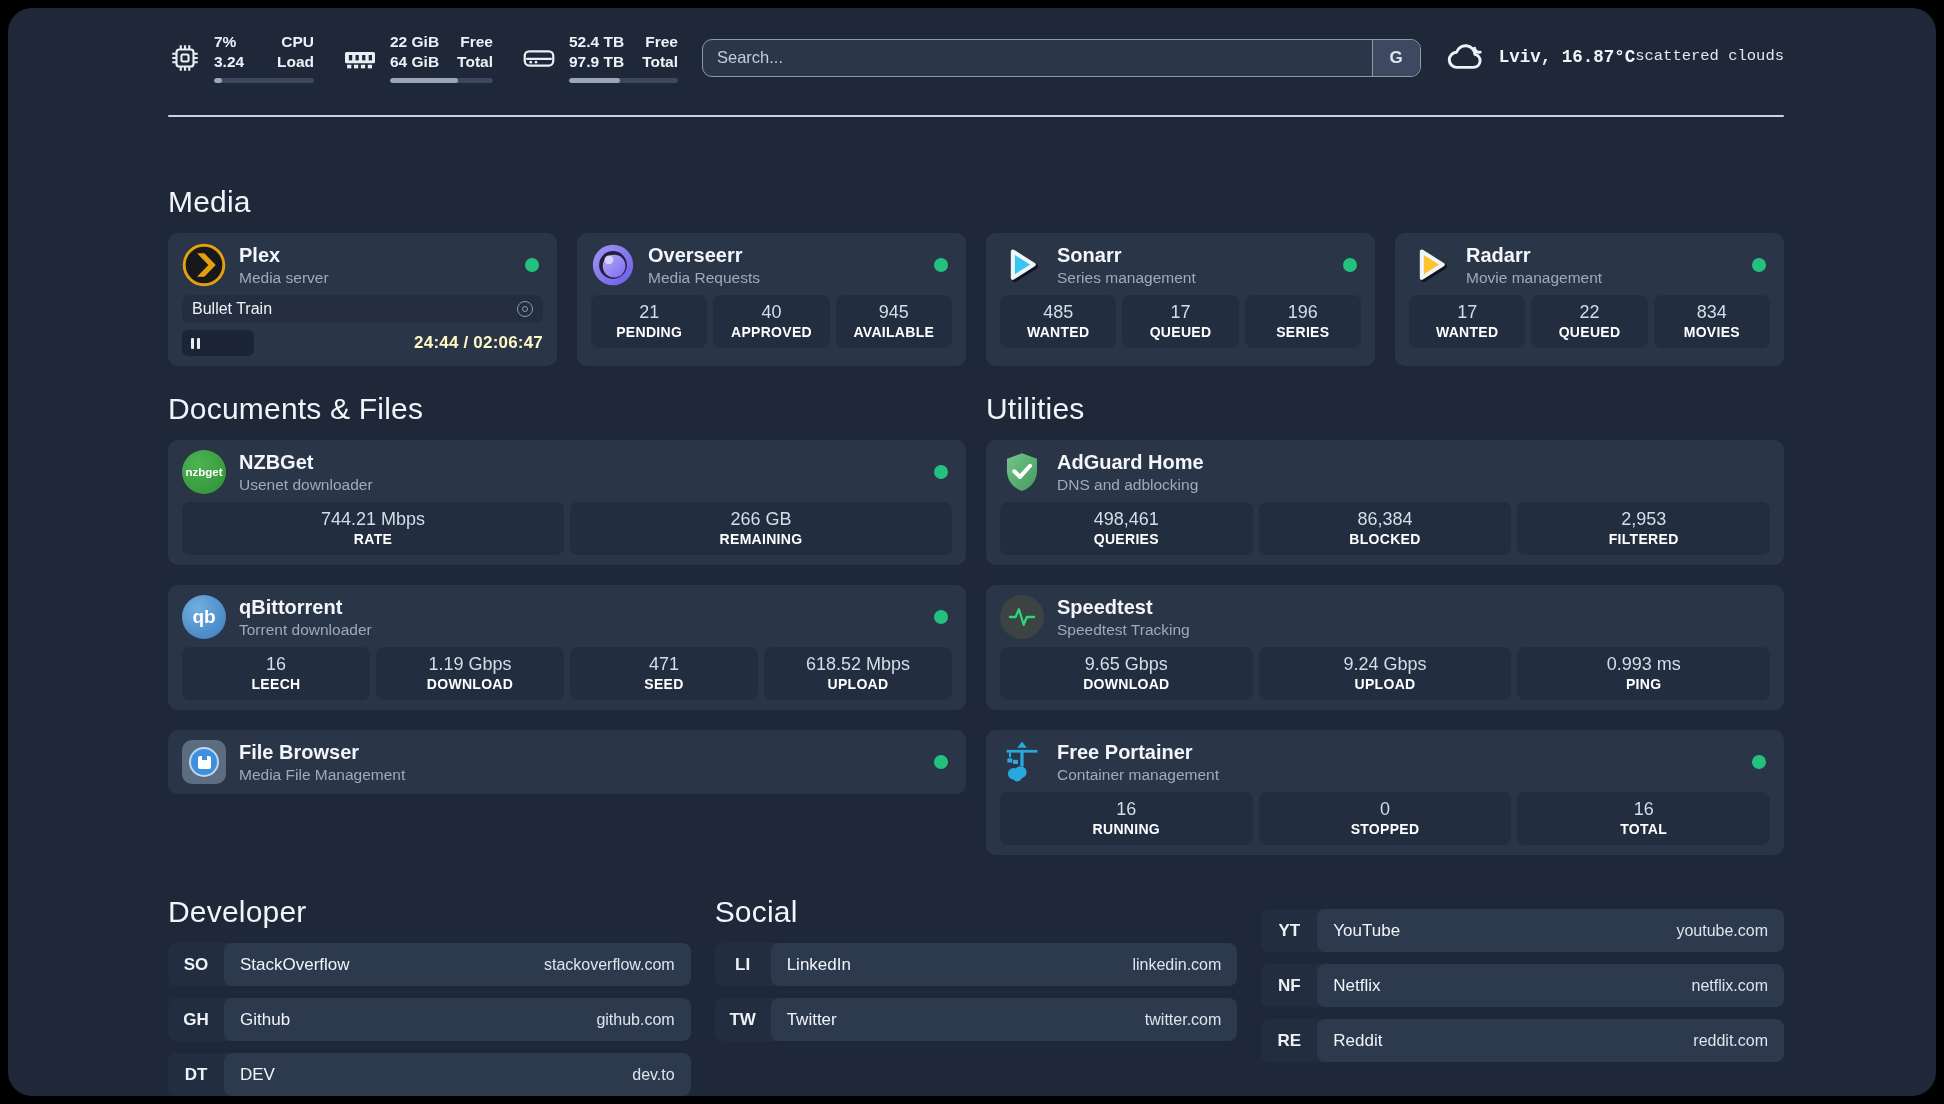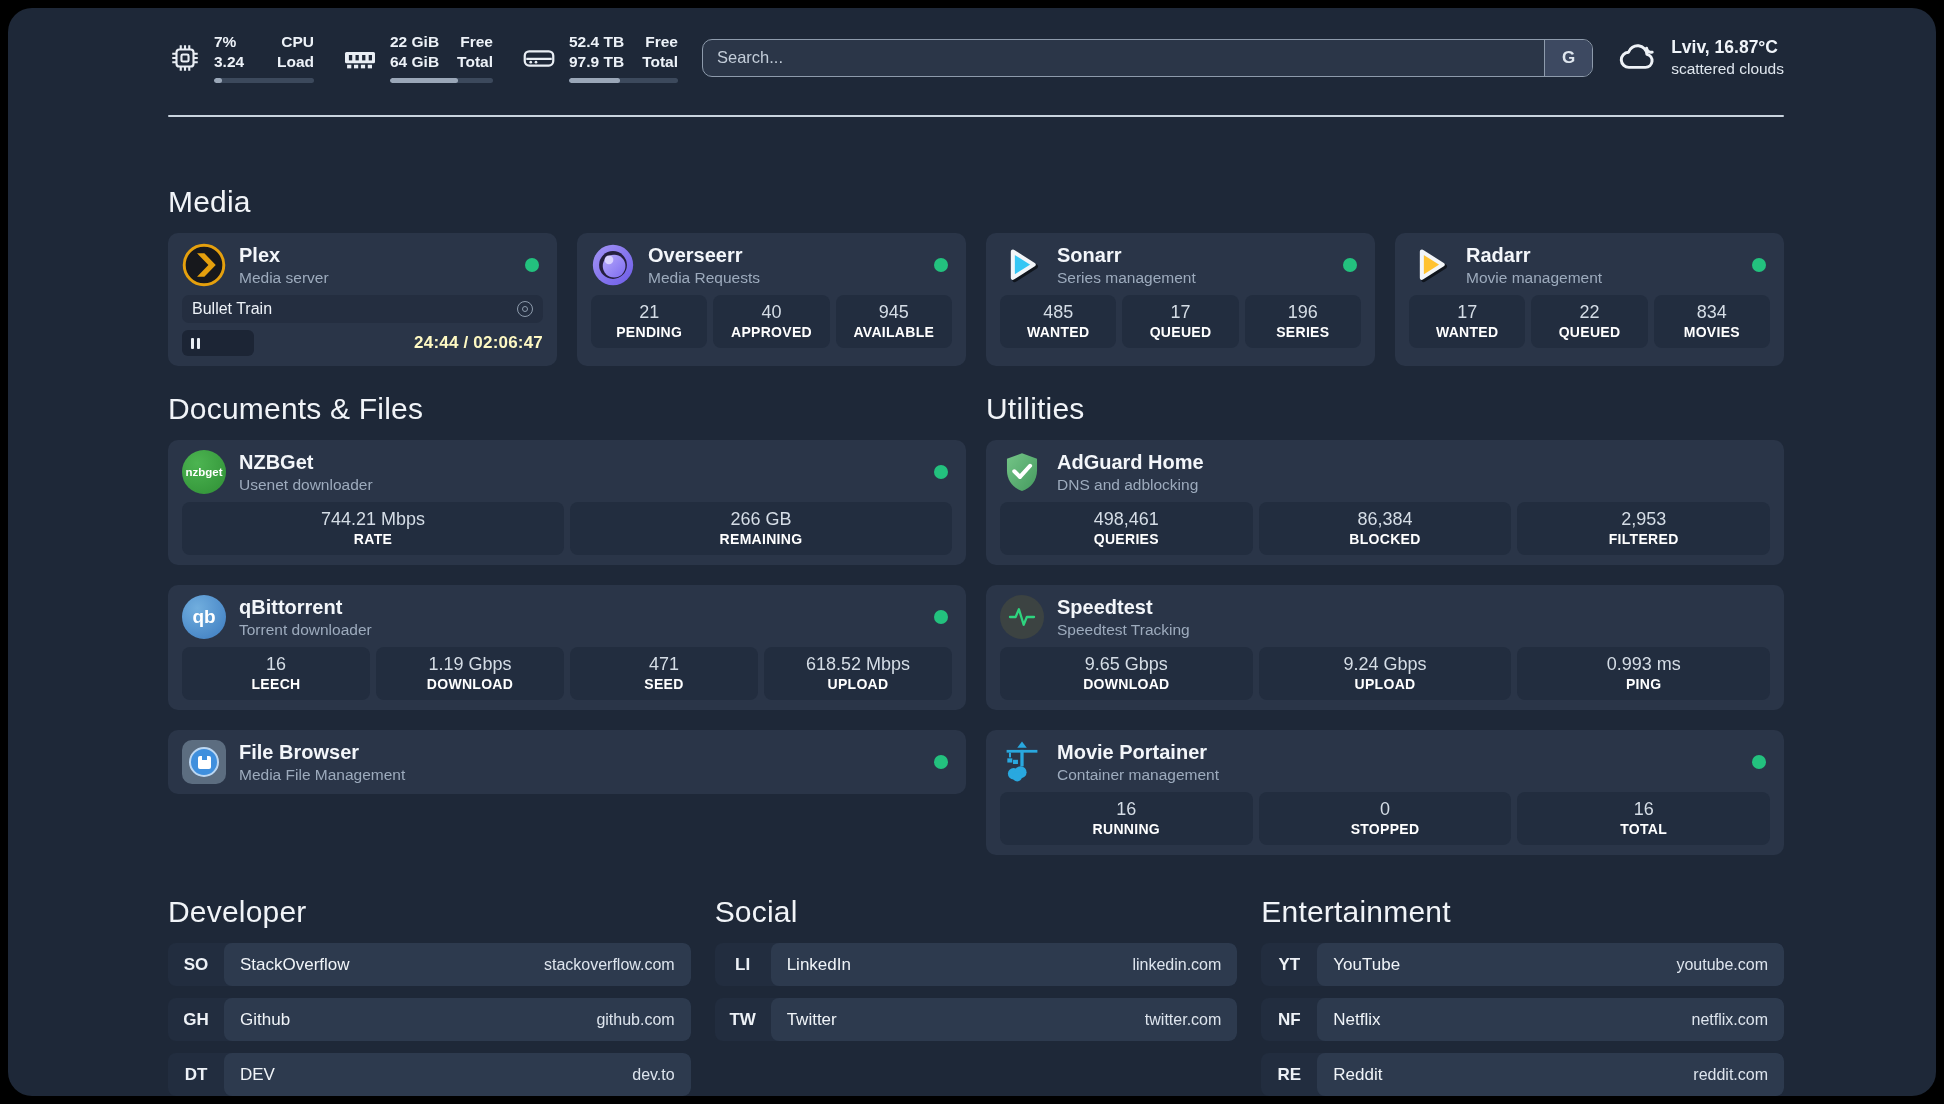--- a/index.html
+++ b/index.html
@@ -18,21 +18,21 @@
   .syscol.labs { text-align:right; }
   .sysbar { margin-top:6px; height:5px; border-radius:3px; background:#3c495c; overflow:hidden; }
   .sysbar .fill { height:100%; border-radius:3px; background:#9aa7b8; }
 
   .searchbar { flex:1; height:38px; border:1.5px solid #8e9bac; border-radius:10px; background:#2b3648; display:flex; align-items:center; overflow:hidden; }
   .searchbar input { flex:1; height:100%; background:transparent; border:none; outline:none; padding:0 14px; color:#e8eef5; font-size:16.5px; font-family:inherit; }
   .searchbar input::placeholder { color:#c3cdd9; }
   .gbtn { width:48px; height:100%; background:#3d4961; border:none; border-left:1.5px solid #8e9bac; color:#dfe6ee; font-weight:600; font-size:17px; font-family:inherit; cursor:pointer; }
 
   .weather { display:flex; align-items:center; gap:12px; }
-  .wtext { display:flex; flex-direction:column; line-height:1.3; }
+  .wtext { display:flex; flex-direction:row; line-height:1.3;font-family:Liberation Mono, monospace; }
   .wloc { font-size:17.5px; font-weight:600; color:#f0f4f9; }
   .wcond { font-size:15.5px; color:#dfe6ee; }
 
   .divider { height:2px; background:#c9d3de; border-radius:1px; margin-top:32px; }
 
   
   .sec-h { font-size:30px; font-weight:500; color:#f1f4f8; letter-spacing:.2px; }
   .media-sec { margin-top:68px; }
   .media-grid { display:grid; grid-template-columns:repeat(4,1fr); gap:20px; margin-top:14px; }
 
@@ -496,21 +496,21 @@
                 <rect x="11.1" y="5.4" width="1.8" height="9"></rect>
                 <rect x="4.9" y="6.9" width="1.1" height="2.6"></rect>
                 <rect x="4" y="10" width="2.7" height="2.3"></rect>
                 <rect x="7.1" y="10.8" width="2.7" height="2.3"></rect>
                 <circle cx="7.4" cy="18.4" r="3.1"></circle>
                 <circle cx="11.2" cy="17.6" r="3.3"></circle>
                 <circle cx="9.4" cy="20" r="2.6"></circle>
               </svg>
             </div>
             <div class="ctitles">
-              <span class="ctitle">Movie Portainer</span>
+              <span class="ctitle">Free Portainer</span>
               <span class="csub">Container management</span>
             </div>
             <div class="status-dot"></div>
           </div>
           <div class="stats">
             <div class="tile">
               <div class="tile-v">16</div>
               <div class="tile-l">RUNNING</div>
             </div>
             <div class="tile">
@@ -569,21 +569,20 @@
           <div class="link-tag">TW</div>
           <div class="link-main">
             <span class="link-name">Twitter</span>
             <span class="link-url">twitter.com</span>
           </div>
         </div>
       </div>
     </div>
 
     <div>
-      <div class="sec-h">Entertainment</div>
       <div class="linklist">
         <div class="linkrow">
           <div class="link-tag">YT</div>
           <div class="link-main">
             <span class="link-name">YouTube</span>
             <span class="link-url">youtube.com</span>
           </div>
         </div>
         <div class="linkrow">
           <div class="link-tag">NF</div>

